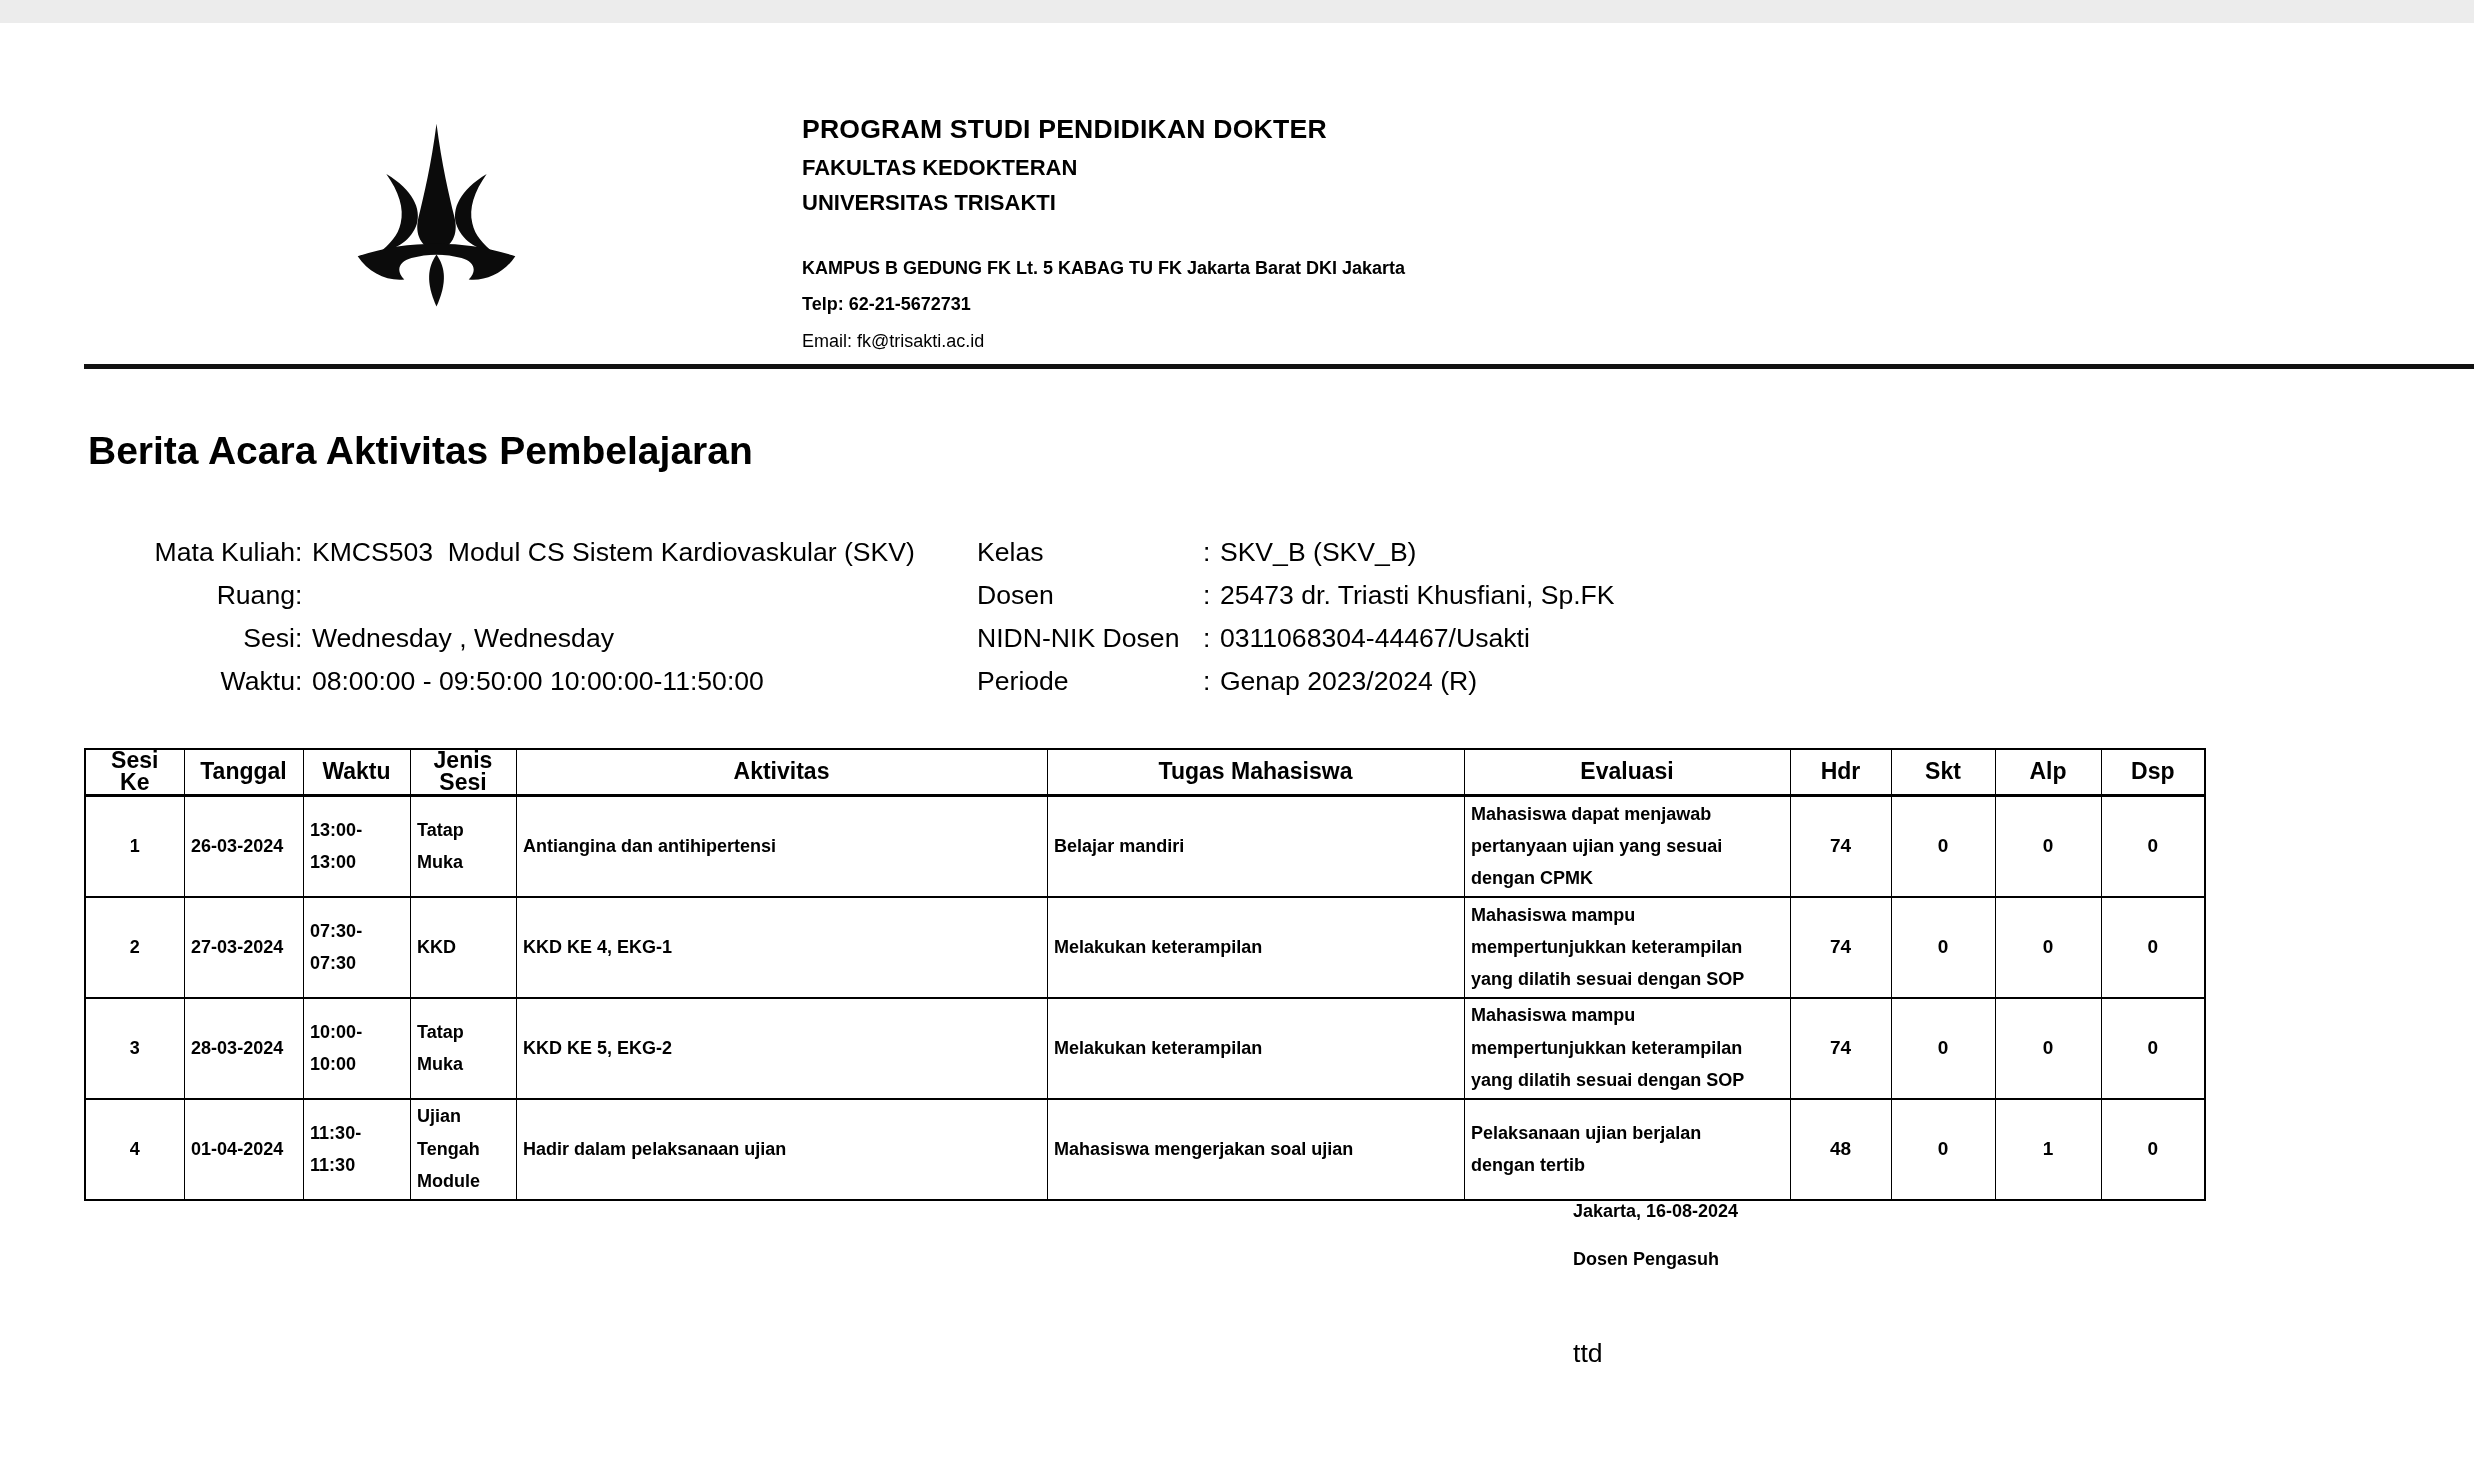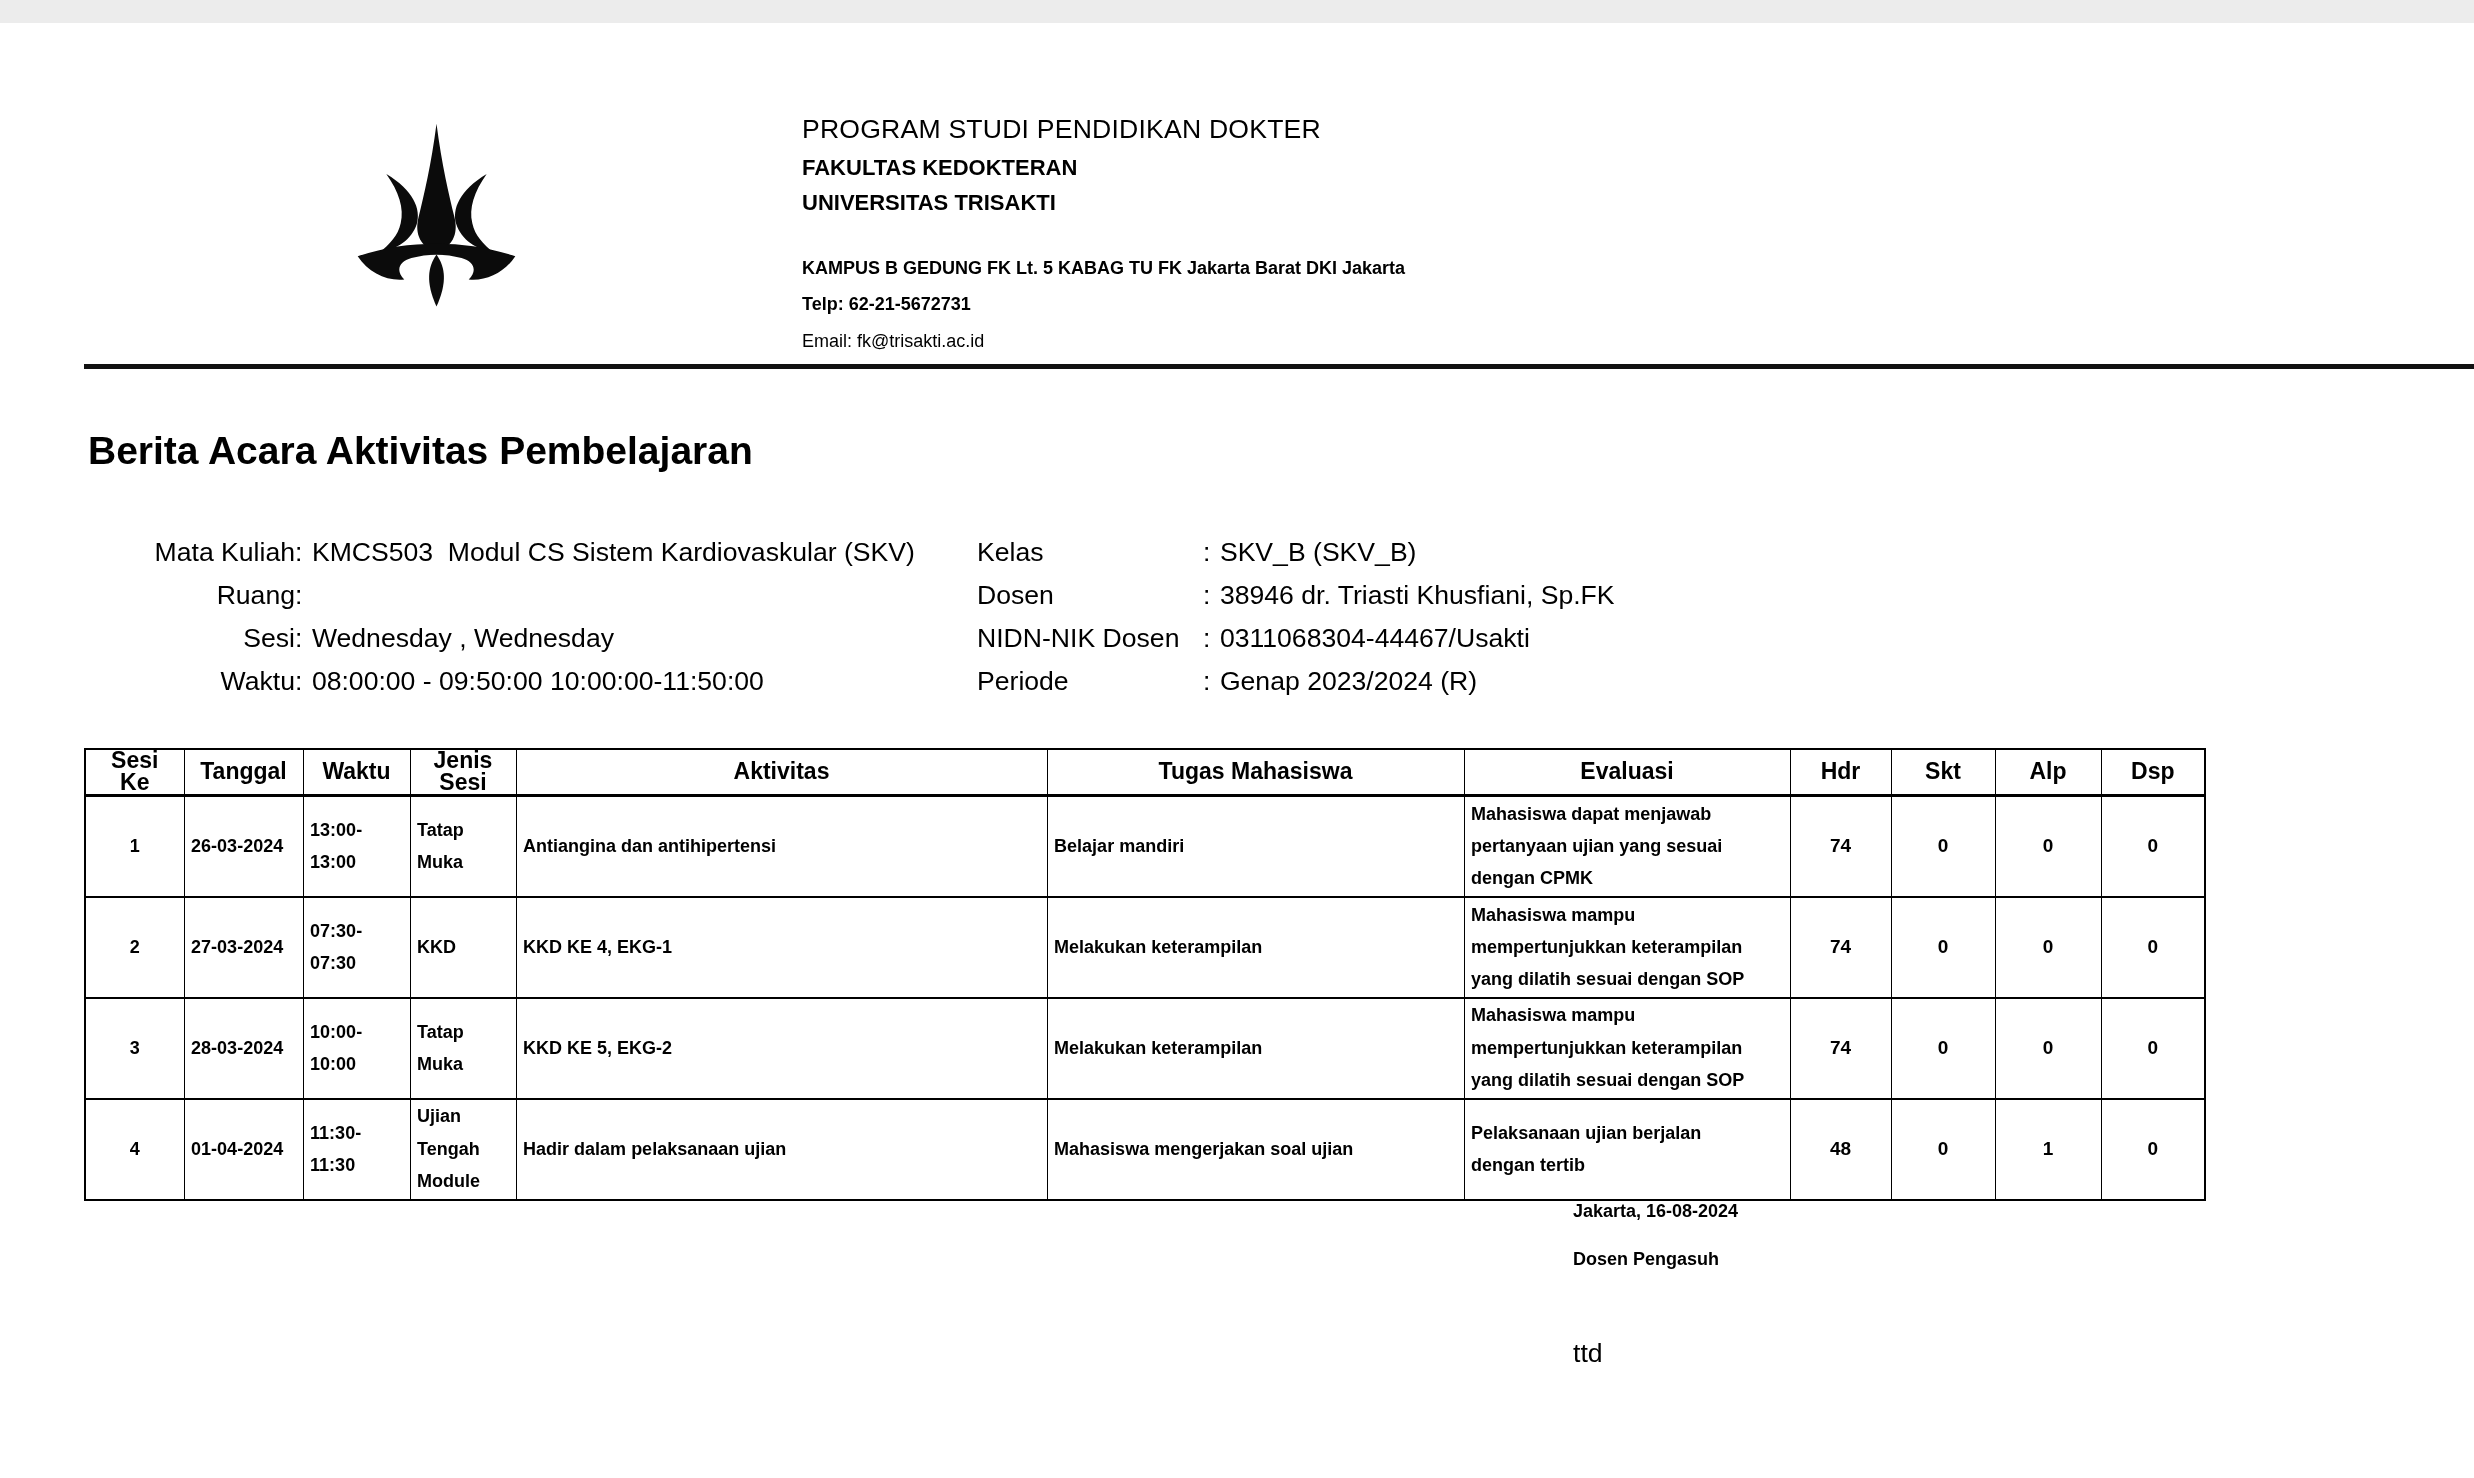--- a/index.html
+++ b/index.html
@@ -15,21 +15,21 @@
     position:absolute; left:0; top:0; width:2475px; height:23px;
     background:#ececec;
   }
   
   .logo {
     position:absolute; left:338px; top:121px; width:197px; height:190px;
   }
   .org {
     position:absolute; left:802px; top:114px; width:1234px;
   }
-  .org-program { font-size:26.6px; font-weight:normal; letter-spacing:0.2px; }
+  .org-program { font-size:26.6px; font-weight:bold; letter-spacing:0.2px; }
   .org-faculty { font-size:22px; font-weight:bold; margin-top:10.4px; }
   .org-univ    { font-size:22px; font-weight:bold; margin-top:8.5px; }
   .org-address { font-size:18px; font-weight:bold; margin-top:42px; }
   .org-phone   { font-size:18px; font-weight:bold; margin-top:15px; }
   .org-email   { font-size:18px; font-weight:normal; margin-top:16px; }
   .rule {
     position:absolute; left:84px; top:364px; width:2391px; height:4.7px;
     background:#111;
   }
   
@@ -125,21 +125,21 @@
 
 <div class="info-col right">
   <div class="info-row">
     <span class="ilabel">Kelas</span>
       <span class="icolon">:</span>
       <span class="ivalue">SKV_B (SKV_B)</span>
   </div>
   <div class="info-row">
     <span class="ilabel">Dosen</span>
       <span class="icolon">:</span>
-      <span class="ivalue">38946 dr. Triasti Khusfiani, Sp.FK</span>
+      <span class="ivalue">25473 dr. Triasti Khusfiani, Sp.FK</span>
   </div>
   <div class="info-row">
     <span class="ilabel">NIDN-NIK Dosen</span>
       <span class="icolon">:</span>
       <span class="ivalue">0311068304-44467/Usakti</span>
   </div>
   <div class="info-row">
     <span class="ilabel">Periode</span>
       <span class="icolon">:</span>
       <span class="ivalue">Genap 2023/2024 (R)</span>

